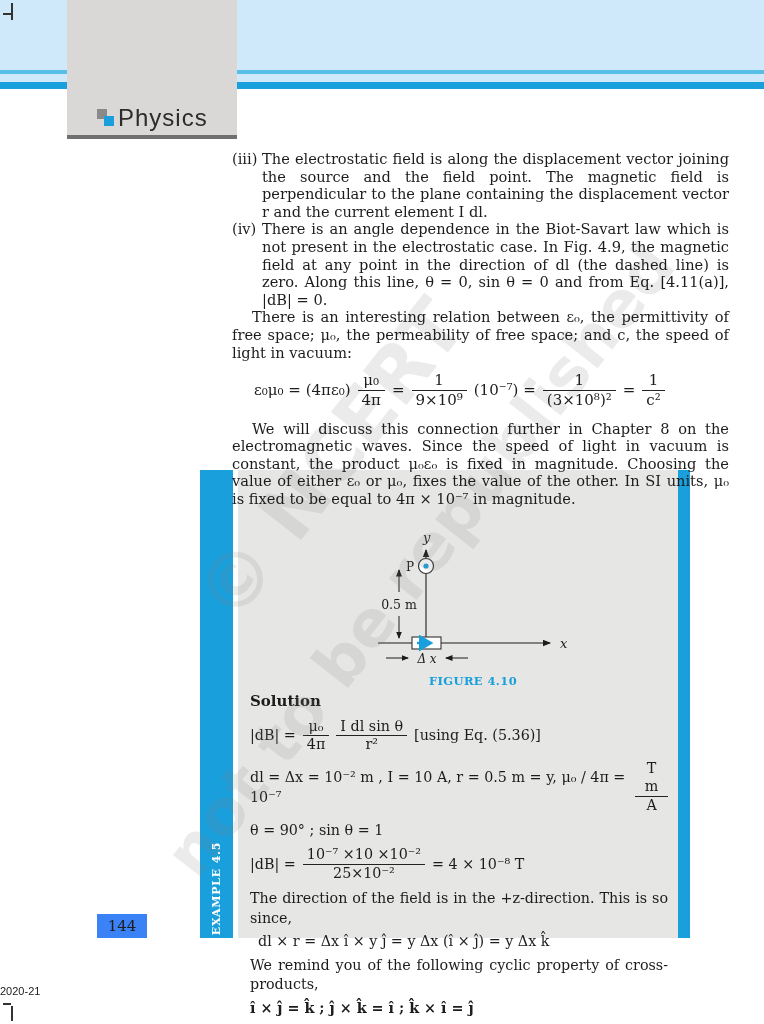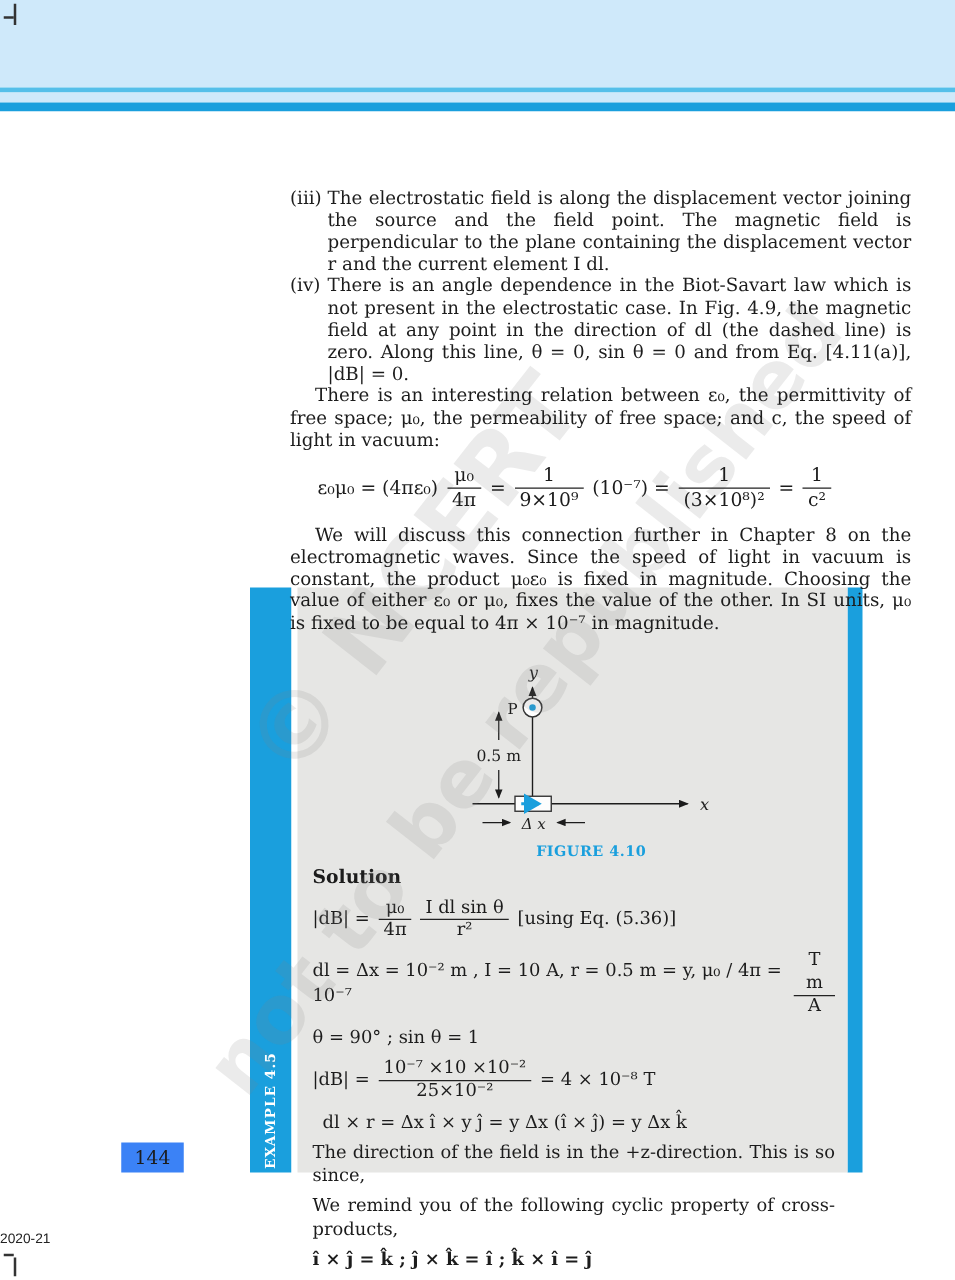--- a/index.html
+++ b/index.html
@@ -79,20 +79,25 @@
   <div class="band-light"></div>
   <div class="band-mid"></div>
   <div class="band-gap"></div>
   <div class="band-dark"></div>
 
   <div class="crop" style="left:3px; top:13px; width:8px; height:2px;"></div>
   <div class="crop" style="left:11px; top:3px; width:2px; height:17px;"></div>
   <div class="crop" style="left:3px; top:1003px; width:8px; height:2px;"></div>
   <div class="crop" style="left:11px; top:1006px; width:2px; height:15px;"></div>
 
+  <div class="physics-box">
+    <span class="logo-sq-gray"></span>
+    <span class="logo-sq-blue"></span>
+    <span class="physics-title">Physics</span>
+  </div>
 
   <div class="wm wm1">© NCERT</div>
   <div class="wm wm2">not to be republished</div>
 
   <div class="body-text">
     <div class="li">
       <span class="lbl">(iii)</span>
       <span>The electrostatic field is along the displacement vector joining the source and the field point. The magnetic field is perpendicular to the plane containing the displacement vector r and the current element I dl.</span>
     </div>
     <div class="li">
@@ -196,22 +201,22 @@
 
       <div class="eq-row">
         <span>|dB| =</span>
         <span class="frac">
           <span class="num">10⁻⁷ ×10 ×10⁻²</span>
           <span class="den">25×10⁻²</span>
         </span>
         <span>= 4 × 10⁻⁸ T</span>
       </div>
 
+      <p>The direction of the field is in the +z-direction. This is so since,</p>
       <p style="margin-left:8px;">dl × r = Δx î × y ĵ = y Δx (î × ĵ) = y Δx k̂</p>
-      <p>The direction of the field is in the +z-direction. This is so since,</p>
       <p>We remind you of the following cyclic property of cross-products,</p>
       <p class="bold-eq">î × ĵ = k̂ ;  ĵ × k̂ = î ;  k̂ × î = ĵ</p>
       <p>Note that the field is small in magnitude.</p>
     </div>
   </div>
 
   <div class="page-num">144</div>
   <div class="footer">2020-21</div>
 
 </div>

